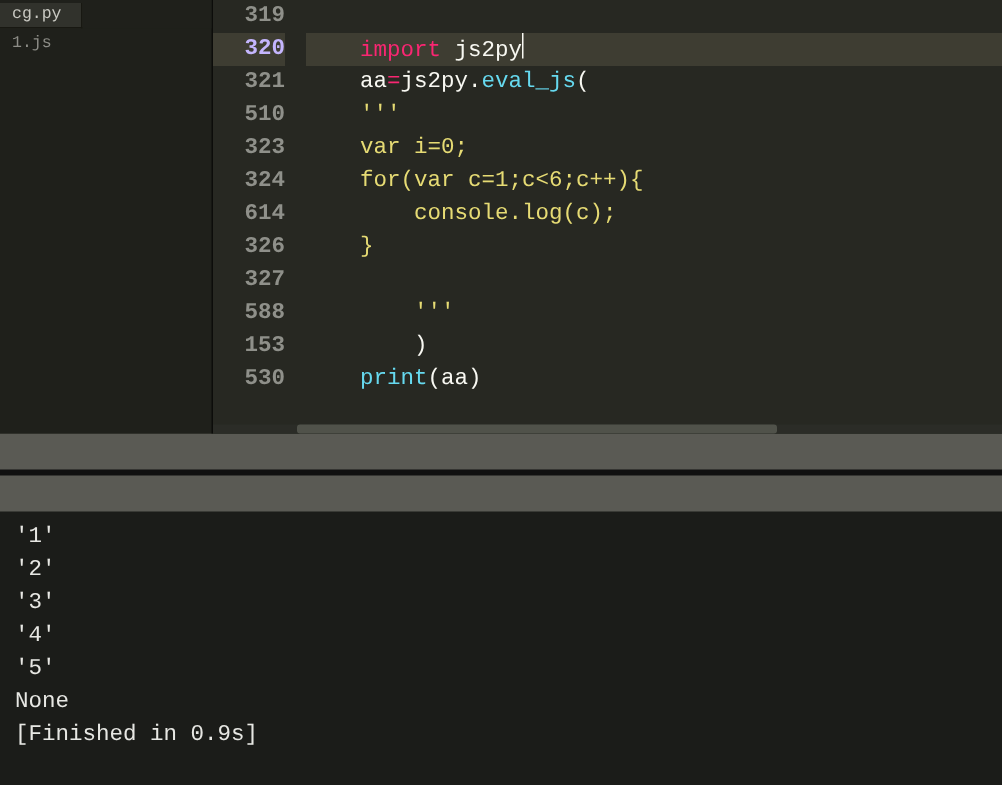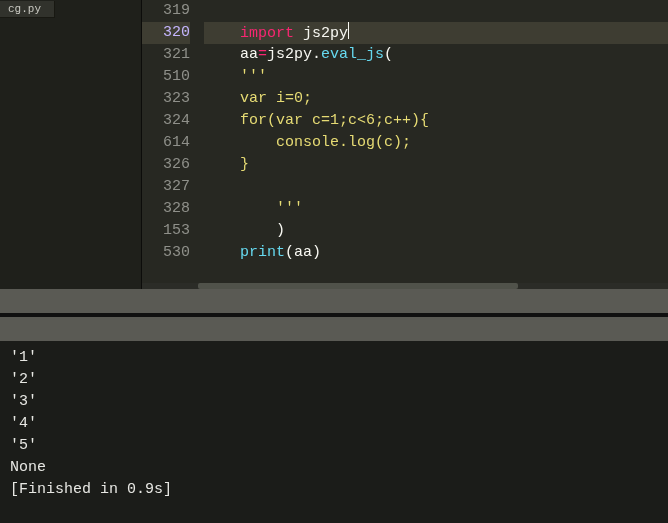--- a/index.html
+++ b/index.html
@@ -56,21 +56,21 @@
   .gutter {
     flex: 0 0 56px;
     background: #272822;
     color: #8f908a;
     text-align: right;
     padding: 0 8px 0 0;
     font-size: 15px;
     line-height: 22px;
     user-select: none;
   }
-  .gutter .ln { height: 22px; }
+  .gutter .ln { height: 22px; font-weight: bold; }
   .gutter .ln.active {
     background: #3e3d32;
     color: #c4b5fd;
   }
   .code {
     flex: 1 1 auto;
     font-size: 15px;
     line-height: 22px;
     background: #272822;
     white-space: pre;
@@ -126,34 +126,35 @@
 <body>
 
 <div class="app">
 
   <div class="upper">
 
     <div class="sidebar">
       <div class="tab-row">
         <div class="tab">cg.py</div>
       </div>
+      <div class="sb-file">1.js</div>
     </div>
 
     <div class="editor">
       <div class="gutter" id="gutter">
           <div class="ln">319</div>
           <div class="ln active">320</div>
           <div class="ln">321</div>
           <div class="ln">510</div>
           <div class="ln">323</div>
           <div class="ln">324</div>
           <div class="ln">614</div>
           <div class="ln">326</div>
           <div class="ln">327</div>
-          <div class="ln">328</div>
+          <div class="ln">588</div>
           <div class="ln">153</div>
           <div class="ln">530</div>
         </div>
       <div class="code" id="code"><div class="row"></div><div class="row active"><span class="tk-kw">import</span><span class="tk-pl"> </span><span class="tk-id">js2py</span><span class="cursor"></span></div><div class="row"><span class="tk-id">aa</span><span class="tk-op">=</span><span class="tk-id">js2py</span><span class="tk-pn">.</span><span class="tk-fn">eval_js</span><span class="tk-pn">(</span></div><div class="row"><span class="tk-str">'''</span></div><div class="row"><span class="tk-str">var i=0;</span></div><div class="row"><span class="tk-str">for(var c=1;c&lt;6;c++){</span></div><div class="row"><span class="tk-str">    console.log(c);</span></div><div class="row"><span class="tk-str">}</span></div><div class="row"><span class="tk-str"></span></div><div class="row"><span class="tk-str">    '''</span></div><div class="row"><span class="tk-pl">    </span><span class="tk-pn">)</span></div><div class="row"><span class="tk-fn">print</span><span class="tk-pn">(</span><span class="tk-id">aa</span><span class="tk-pn">)</span></div></div>
     </div>
 
   </div>
 
   <div class="hscroll">
     <div class="hscroll-thumb"></div>

